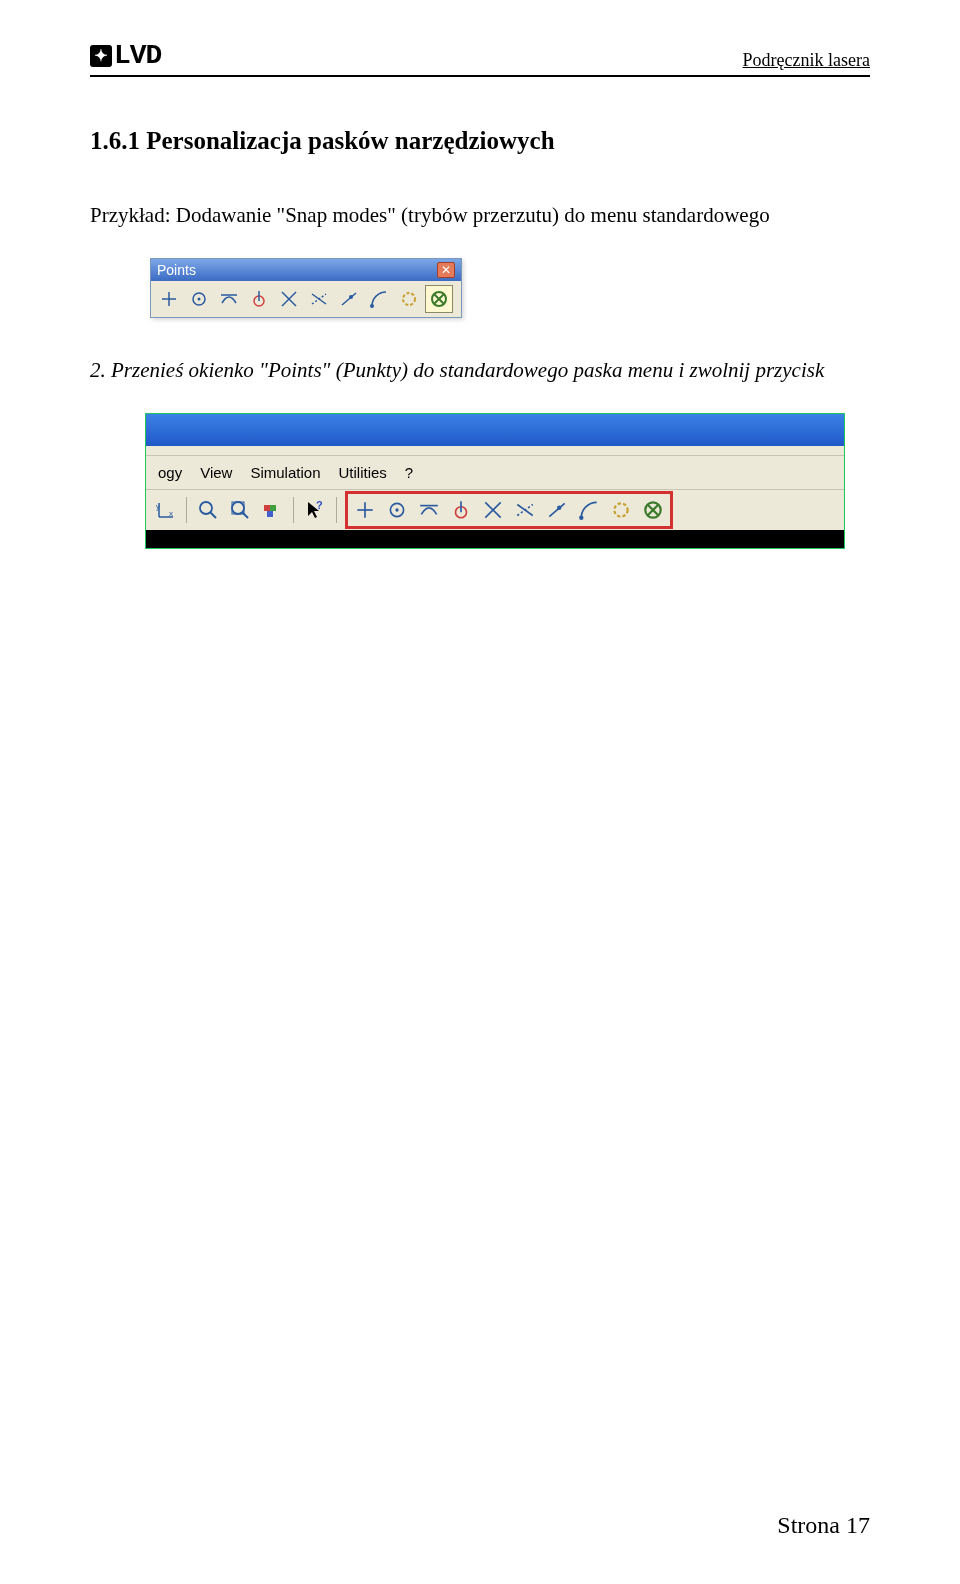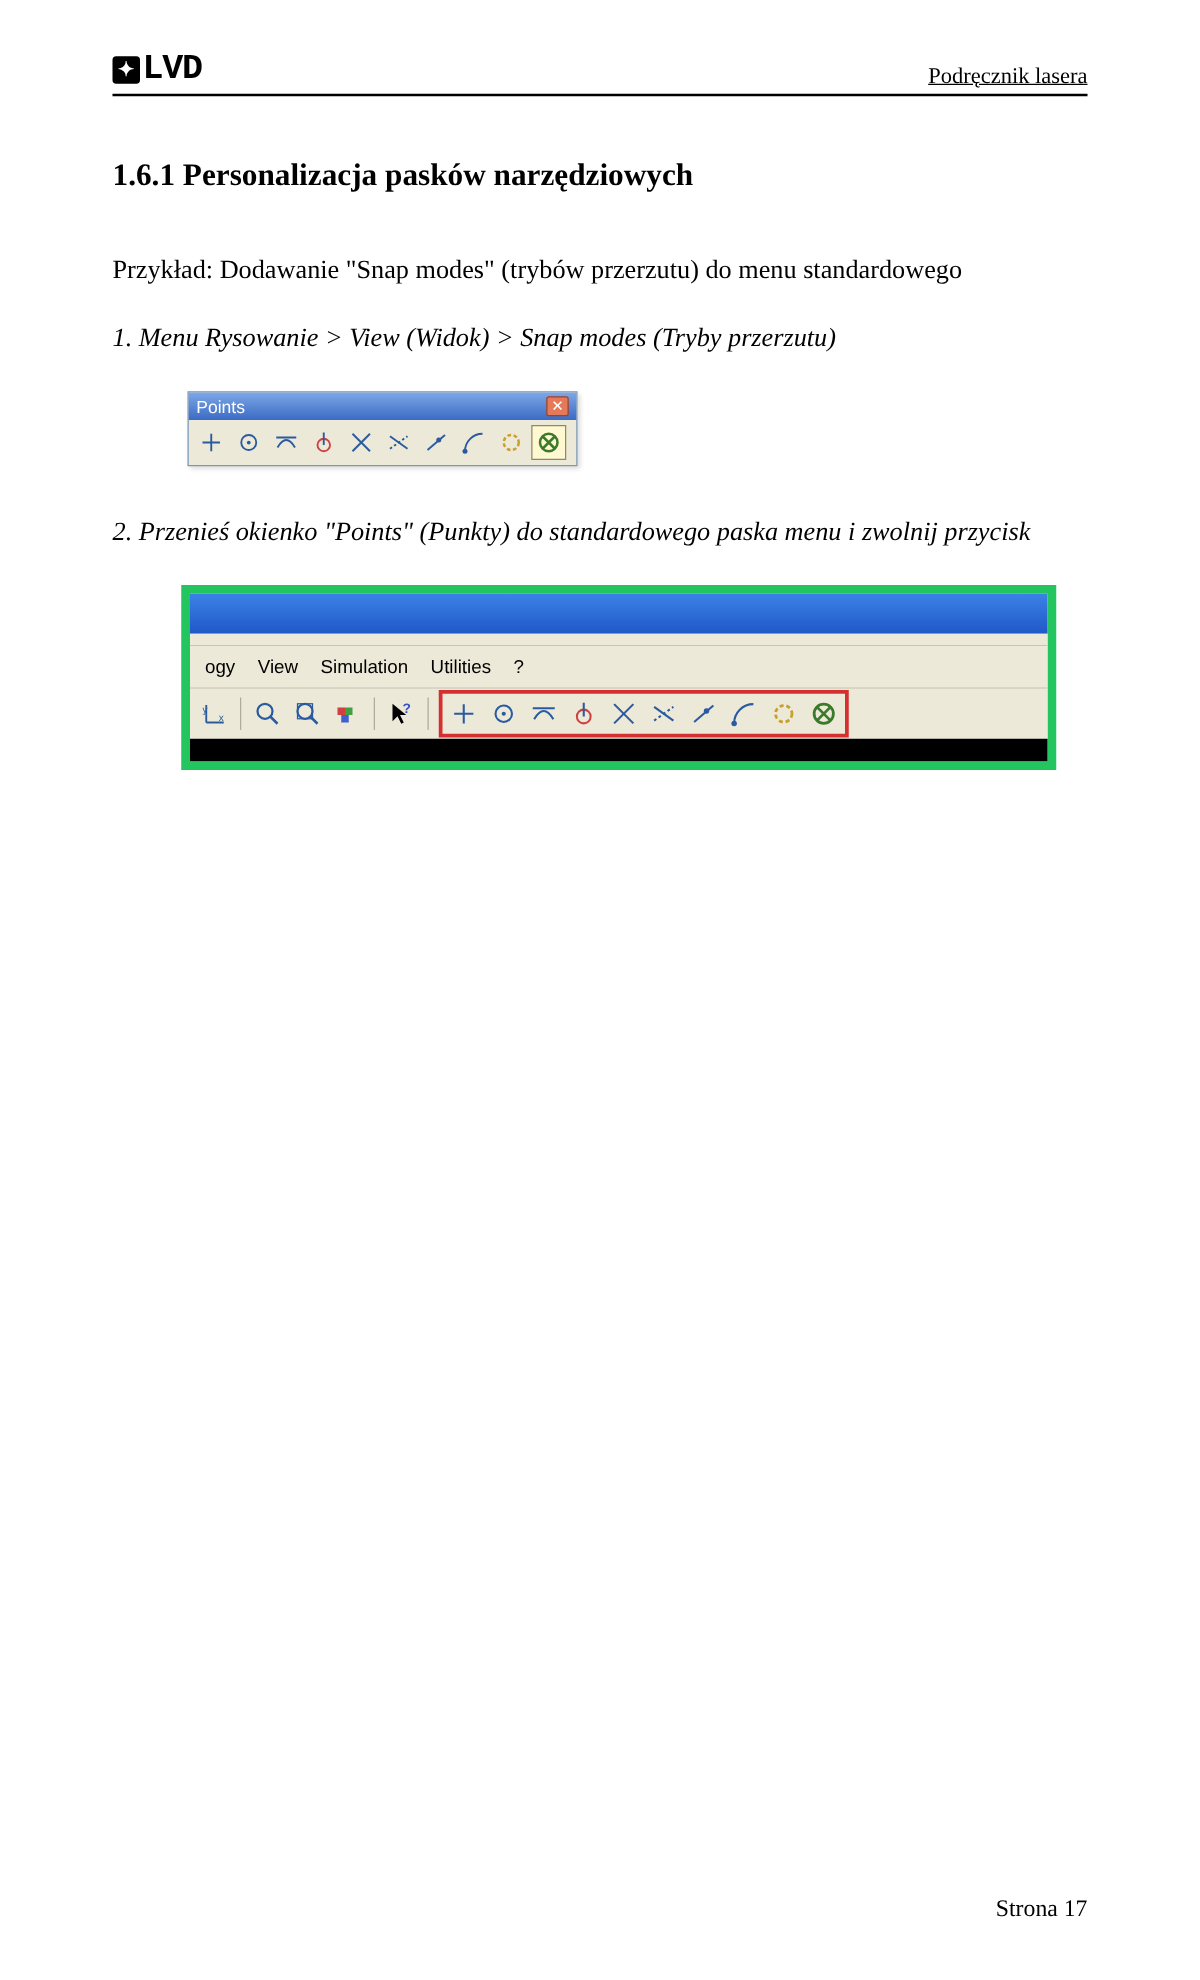--- a/index.html
+++ b/index.html
@@ -131,21 +131,21 @@
   .tb-btn.selected {
     border: 1px solid #8a8a6a;
     background: #fff8d0;
   }
   .tb-btn svg { width: 20px; height: 20px; }
 
   
   .menubar-shot {
     width: 700px;
     margin: 10px 12px 40px 55px;
-    border: 7px solid #22c55e;
+    border: 1px solid #22c55e;
     background: #fff;
     font-family: Tahoma, Arial, sans-serif;
   }
   .bluebar {
     height: 32px;
     background: linear-gradient(#3b82e6, #2058c8);
   }
   .graybar {
     height: 10px;
     background: #ece9d8;
@@ -194,41 +194,40 @@
     align-items: center;
     justify-content: center;
     cursor: pointer;
   }
   .sm-btn svg { width: 22px; height: 22px; }
 
   .footer {
     position: absolute;
     bottom: 45px;
     right: 90px;
-    font-size: 19px;
+    font-size: 24px;
   }
 </style>
 </head>
 <body>
 
 <div class="page">
 
   <div class="header-row">
     <div class="logo">
       <span class="logo-icon">✦</span>
       <span class="logo-text">LVD</span>
     </div>
     <div class="doc-title">Podręcznik lasera</div>
   </div>
 
   <div class="section-heading">1.6.1 Personalizacja pasków narzędziowych</div>
 
   <div class="body-text">Przykład: Dodawanie   "Snap modes" (trybów przerzutu) do menu standardowego</div>
 
-  <div class="step-text step-indent">1. Menu Rysowanie  &gt; View (Widok) &gt; Snap modes (Tryby przerzutu)</div>
 
   <div class="points-window">
     <div class="points-titlebar">
       <span>Points</span>
       <span class="close-btn">✕</span>
     </div>
     <div class="points-icons">
       <span class="tb-btn">
         <svg viewBox="0 0 20 20">
             <line x1="3" y1="10" x2="17" y2="10" stroke="#2a5aa0" stroke-width="1.5"></line>

